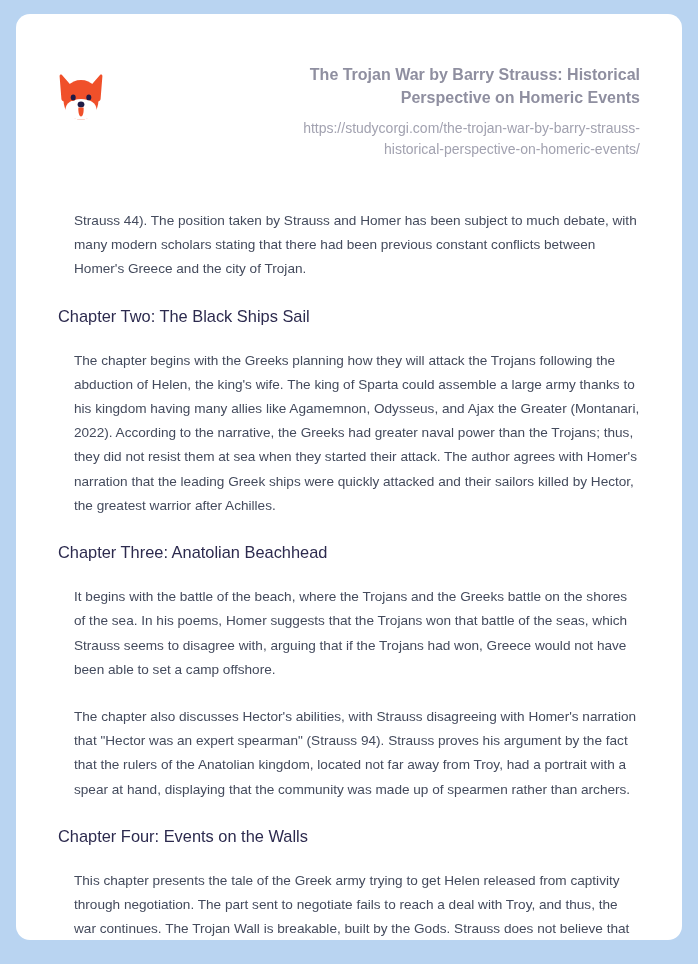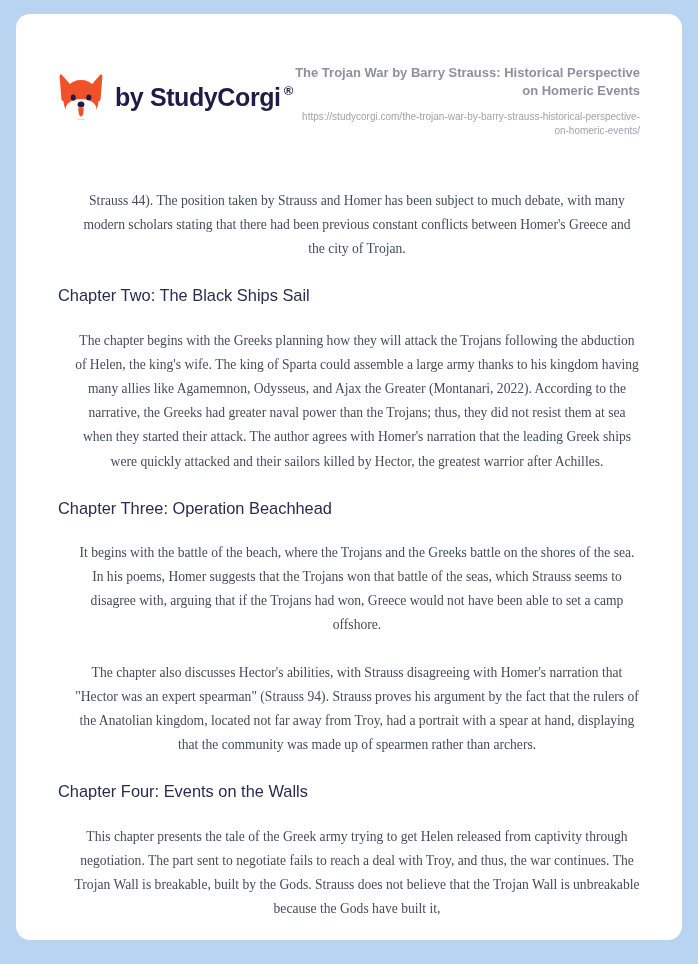--- a/index.html
+++ b/index.html
@@ -68,48 +68,47 @@
   }
 
   .header-meta {
     text-align: right;
     max-width: 350px;
     padding-top: 2px;
   }
 
   .header-title {
     color: #8f8fa0;
-    font-size: 13px;
+    font-size: 16px;
     font-weight: bold;
     line-height: 1.42;
     margin: 0;
   }
 
   .header-url {
     color: #a2a2b0;
-    font-size: 10px;
+    font-size: 14px;
     line-height: 1.45;
     margin: 9px 0 0 0;
     word-break: break-word;
   }
 
   
   .doc-body {
     padding: 0 42px;
     box-sizing: border-box;
     margin-top: 50px;
   }
 
   .doc-body p {
     color: #444b5d;
     font-size: 13.6px;
     line-height: 1.78;
     margin: 0 0 23px 16px;
-    text-align: center;
-    font-family: Liberation Serif, serif;
+    text-align: left;
   }
 
   .doc-body h2 {
     color: #2c2a4e;
     font-size: 16.4px;
     font-weight: normal;
     line-height: 1.35;
     margin: 20px 0 22px 0;
   }
 
@@ -138,43 +137,39 @@
           <path d="M14 19 C17 19 18.6 21.4 18.6 24.2 C18.6 27 17 29 14.2 29 C11.4 29 9.8 27 9.8 24.2 C9.8 21.4 11.2 19 14 19 Z" fill="#f0502a"></path>
 
           <ellipse cx="15.2" cy="25.4" rx="2.5" ry="2.9" fill="#1e1b46"></ellipse>
           <ellipse cx="30.8" cy="25.4" rx="2.5" ry="2.9" fill="#1e1b46"></ellipse>
 
           <ellipse cx="23" cy="32.4" rx="3.4" ry="3" fill="#1e1b46"></ellipse>
 
           <path d="M20.4 35.6 L25.6 35.6 C26 39.6 25 44.6 23 44.6 C21 44.6 20 39.6 20.4 35.6 Z" fill="#f0502a"></path>
         </svg>
       </span>
-      <span class="brand-wordmark">
-        <span>by StudyCorgi</span>
-        <span class="brand-reg">®</span>
-      </span>
     </div>
 
     <div class="header-meta">
       <p class="header-title">The Trojan War by Barry Strauss: Historical Perspective on Homeric Events</p>
       <p class="header-url">https://studycorgi.com/the-trojan-war-by-barry-strauss-historical-perspective-on-homeric-events/</p>
     </div>
 
   </div>
 
   <div class="doc-body">
     <p>Strauss 44). The position taken by Strauss and Homer has been subject to much debate, with many modern scholars stating that there had been previous constant conflicts between Homer's Greece and the city of Trojan.</p>
 
     <section>
       <h2>Chapter Two: The Black Ships Sail</h2>
       <p>The chapter begins with the Greeks planning how they will attack the Trojans following the abduction of Helen, the king's wife. The king of Sparta could assemble a large army thanks to his kingdom having many allies like Agamemnon, Odysseus, and Ajax the Greater (Montanari, 2022). According to the narrative, the Greeks had greater naval power than the Trojans; thus, they did not resist them at sea when they started their attack. The author agrees with Homer's narration that the leading Greek ships were quickly attacked and their sailors killed by Hector, the greatest warrior after Achilles.</p>
     </section>
 
     <section>
-      <h2>Chapter Three: Operation Beachhead</h2>
+      <h2>Chapter Three: Anatolian Beachhead</h2>
       <p>It begins with the battle of the beach, where the Trojans and the Greeks battle on the shores of the sea. In his poems, Homer suggests that the Trojans won that battle of the seas, which Strauss seems to disagree with, arguing that if the Trojans had won, Greece would not have been able to set a camp offshore.</p>
       <p>The chapter also discusses Hector's abilities, with Strauss disagreeing with Homer's narration that "Hector was an expert spearman" (Strauss 94). Strauss proves his argument by the fact that the rulers of the Anatolian kingdom, located not far away from Troy, had a portrait with a spear at hand, displaying that the community was made up of spearmen rather than archers.</p>
     </section>
 
     <section>
       <h2>Chapter Four: Events on the Walls</h2>
       <p>This chapter presents the tale of the Greek army trying to get Helen released from captivity through negotiation. The part sent to negotiate fails to reach a deal with Troy, and thus, the war continues. The Trojan Wall is breakable, built by the Gods. Strauss does not believe that the Trojan Wall is unbreakable because the Gods have built it,</p>
     </section>
   </div>
 

